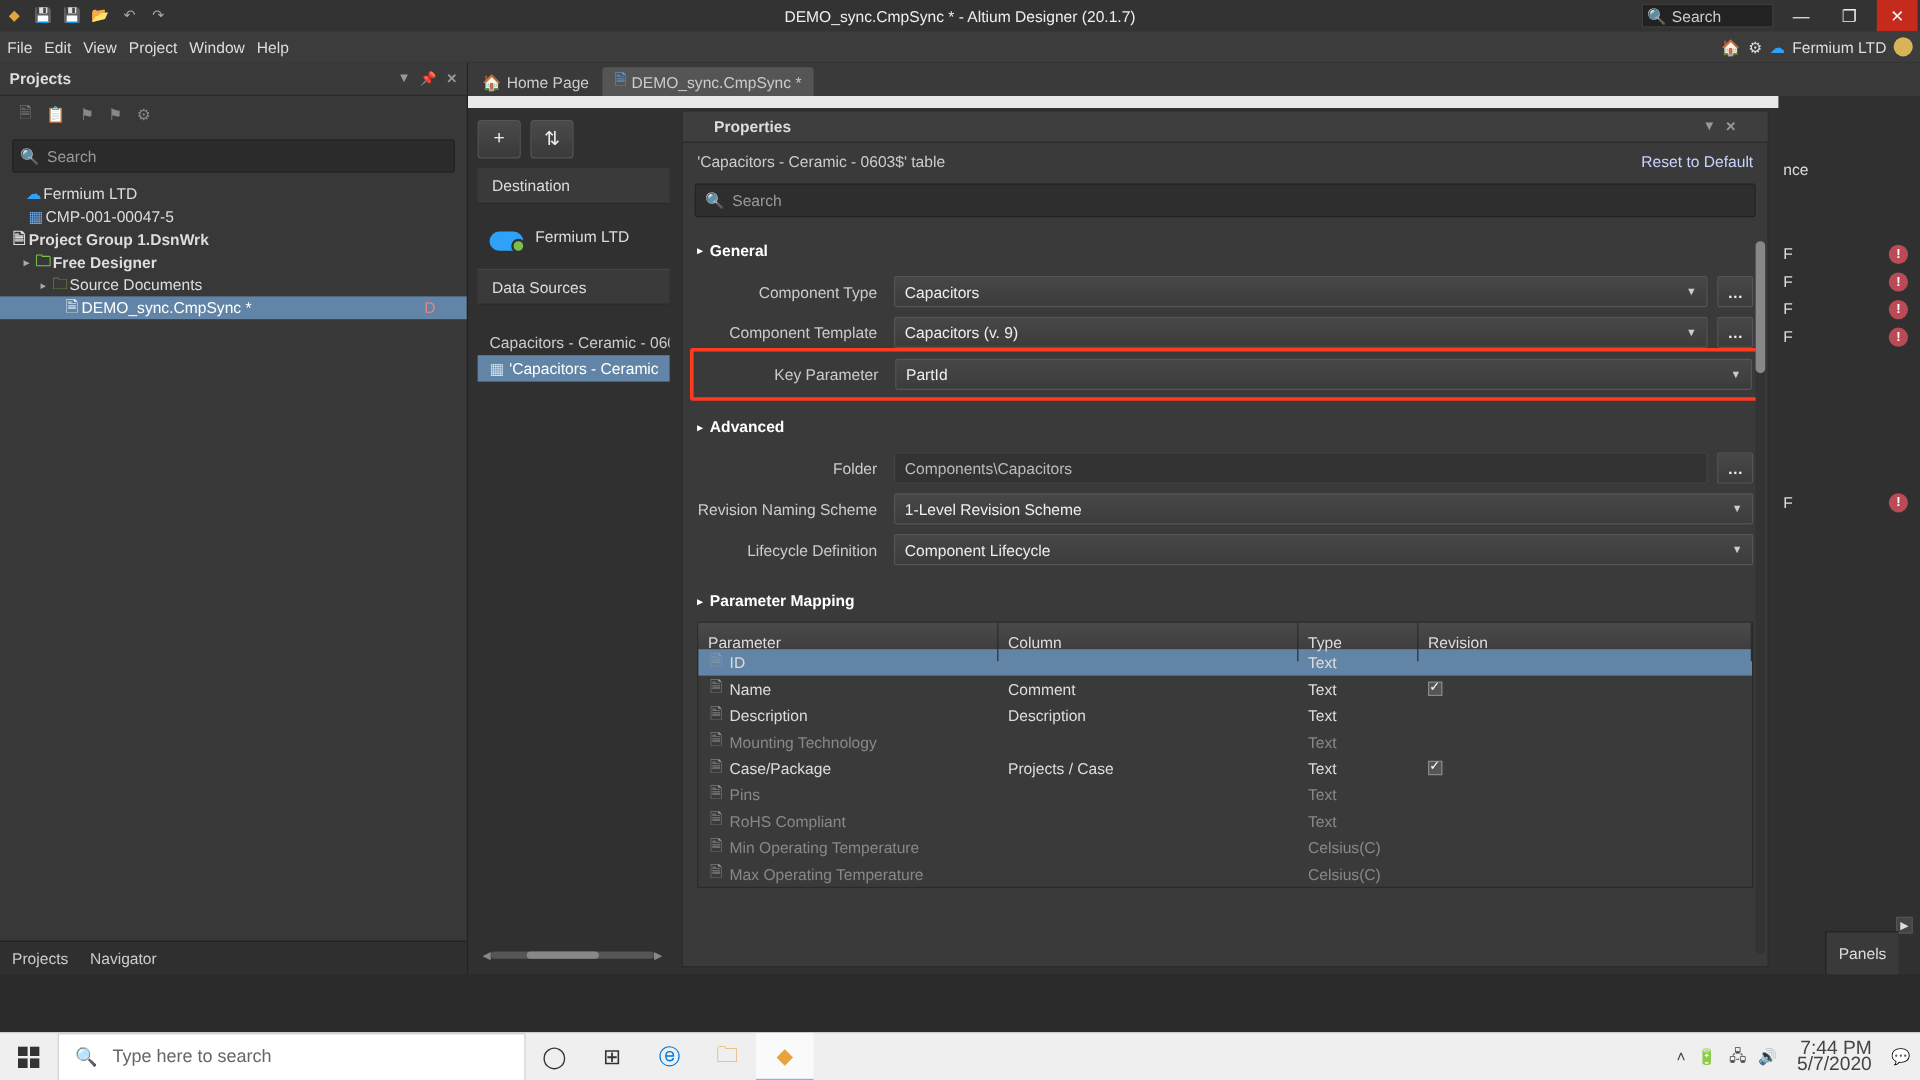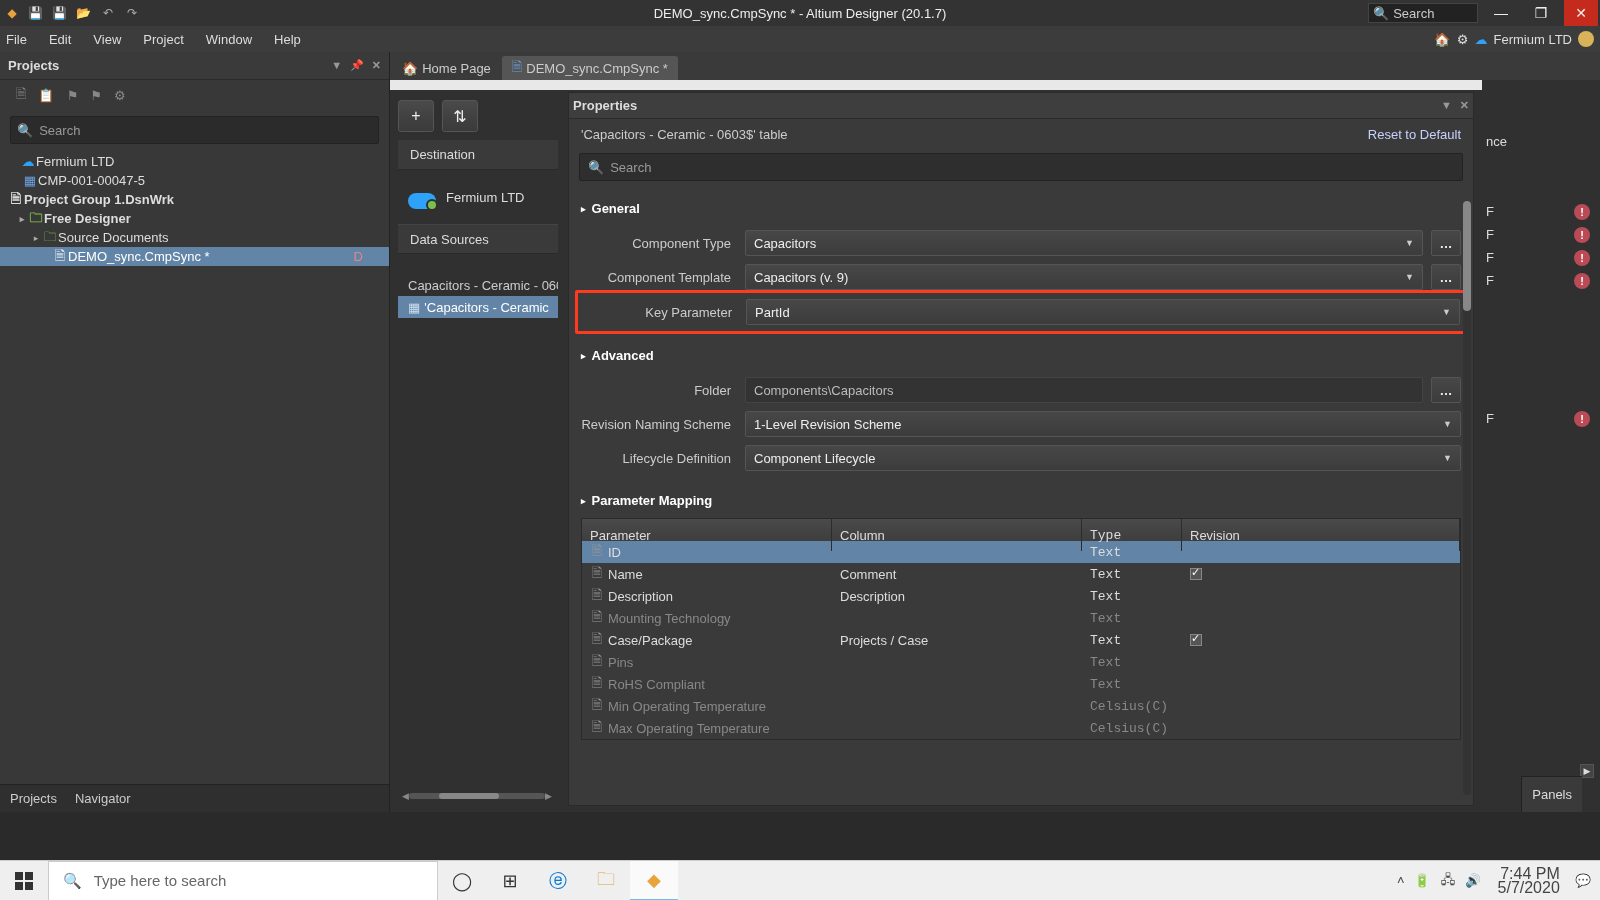--- a/index.html
+++ b/index.html
@@ -6,21 +6,21 @@
   body { background: #2a2a2a; color: #ddd; font-size: 13px; overflow: hidden; width: 1600px; height: 900px; position: relative; }
   .toolbar-top { height: 26px; background: #333; display: flex; align-items: center; justify-content: space-between; padding: 0 2px; }
   .tb-left { display: flex; align-items: center; gap: 4px; }
   .tb-icon { width: 20px; height: 20px; display: inline-flex; align-items: center; justify-content: center; color: #aaa; font-size: 12px; }
   .tb-title { position:absolute; left:50%; transform:translateX(-50%); color:#eee; font-size:13px;}
   .tb-right { display:flex; align-items:center; gap:6px; }
   .search-top { background:#222; border:1px solid #444; width:110px; height:20px; display:flex; align-items:center; color:#ccc; padding:0 4px; }
   .win-btn { width:34px; height:26px; display:flex; align-items:center; justify-content:center; color:#eee; font-size:14px; }
   .win-close { background:#c42b1c; }
   .menubar { height:26px; background:#3c3c3c; display:flex; align-items:center; justify-content:space-between; padding:0 6px; }
-  .menus { display:flex; gap:22px; color:#ddd; }
+  .menus { display:flex; gap:10px; color:#ddd; }
   .user-info { display:flex; align-items:center; gap:6px; color:#ddd; }
   .cloud-icn { color:#2ea2f8; font-size:13px; }
 
   .workspace { display:flex; height: calc(100% - 26px - 26px - 48px - 40px); }
   .panel-projects { width:390px; background:#383838; border-right:1px solid #222; display:flex; flex-direction:column; }
   .panel-header { height:28px; background:#3a3a3a; display:flex; align-items:center; justify-content:space-between; padding:0 8px; font-weight:bold; border-bottom:1px solid #2a2a2a;}
   .panel-header-icons { display:flex; gap:8px; color:#999; font-size:11px; }
   .panel-toolbar { height:30px; display:flex; align-items:center; gap:12px; padding:0 16px; color:#888; }
   .search-proj { margin:6px 10px; height:28px; background:#2b2b2b; border:1px solid #222; border-radius:2px; display:flex; align-items:center; padding:0 6px; color:#999; }
   .tree { flex:1; overflow:auto; padding:2px 0; }
@@ -50,21 +50,21 @@
   .cloud-big::after { content:""; position:absolute; width:8px; height:8px; bottom:-2px; right:-2px; background:#7cc04b; border-radius:50%; border:2px solid #303030; }
   .ds-body { padding-top:20px; }
   .ds-item { height:22px; padding:0 10px; display:flex; align-items:center; color:#ccc; white-space:nowrap; overflow:hidden; }
   .ds-item.sel { background:#6285a7; color:#fff; }
   .hscroll { position:absolute; bottom:10px; left:12px; width:150px; height:12px; display:flex; align-items:center; }
   .hscroll .tr { flex:1; height:6px; background:#555; border-radius:3px; position:relative; }
   .hscroll .tr .th { position:absolute; left:30px; width:60px; height:6px; background:#888; border-radius:3px; }
 
   
   .props { position:absolute; top:12px; left:178px; right:126px; bottom:6px; background:#3a3a3a; display:flex; flex-direction:column; border:1px solid #2a2a2a; }
-  .props-hdr { height:26px; background:#3e3e3e; display:flex; align-items:center; justify-content:space-between; padding:0 4px; font-weight:bold; border-bottom:1px solid #2a2a2a;}
+  .props-hdr { height:26px; background:#3e3e3e; display:flex; align-items:center; justify-content:space-between; padding:0 26px; font-weight:bold; border-bottom:1px solid #2a2a2a;}
   .props-sub { height:30px; display:flex; align-items:center; justify-content:space-between; padding:0 12px; color:#ccc; }
   .reset { color:#c7d3ff; }
   .props-search { margin:4px 10px 10px 10px; height:28px; background:#2e2e2e; border:1px solid #222; border-radius:2px; display:flex; align-items:center; padding:0 8px; color:#999; gap:6px;}
   .props-body { flex:1; overflow:auto; position:relative; padding:0 12px 10px 12px; }
   .sect-h { display:flex; align-items:center; gap:6px; font-weight:bold; color:#fff; margin:10px 0; }
   .sect-h .caret { font-size:9px; }
   .form-row { display:flex; align-items:center; height:34px; gap:8px; }
   .form-row label { width:156px; text-align:right; color:#ccc; padding-right:6px; }
   .combo { flex:1; height:26px; background:linear-gradient(#474747,#3c3c3c); border:1px solid #555; border-radius:2px; display:flex; align-items:center; justify-content:space-between; padding:0 8px; color:#eee; }
   .combo .caret2 { font-size:9px; color:#ccc; }
@@ -72,21 +72,21 @@
   .txt-ro { flex:1; height:26px; background:#333; border:1px solid #444; border-radius:2px; display:flex; align-items:center; padding:0 8px; color:#bbb; }
   .key-box { border:3px solid #ff3b1f; border-radius:2px; padding:2px 4px; margin: -4px -6px; }
   
   .scroll-v { position:absolute; right:2px; top:10px; bottom:10px; width:8px; background:#333; border-radius:4px; }
   .scroll-v .th { position:absolute; top:0; width:8px; height:110px; background:#888; border-radius:4px; }
 
   
   .ptable { border:1px solid #2a2a2a; }
   .pthdr { display:flex; height:22px; background:linear-gradient(#4a4a4a,#3e3e3e); color:#ddd; }
   .pthdr .c { padding:16px 8px; display:flex; align-items:center; border-right:1px solid #2c2c2c; }
-  .pc1 { width:250px; } .pc2 { width:250px; } .pc3 { width:100px;font-family:Liberation Mono, monospace; } .pc4 { flex:1; }
+  .pc1 { width:250px; } .pc2 { width:250px; } .pc3 { width:100px; } .pc4 { flex:1; }
   .prow { display:flex; height:22px; align-items:center; }
   .prow.sel { background:#6285a7; }
   .prow.dim { color:#888; }
   .prow .c { padding:0 8px; display:flex; align-items:center; }
   .cbx { width:12px; height:12px; border:1px solid #888; background:#555; display:inline-block; position:relative; }
   .cbx.ch::after { content:"✓"; position:absolute; top:-3px; left:0; font-size:11px; color:#fff; }
   .picn { width:14px; display:inline-flex; justify-content:center; color:#999; margin-right:4px; }
 
   
   .right-strip { position:absolute; top:10px; right:6px; width:112px; bottom:36px; }

